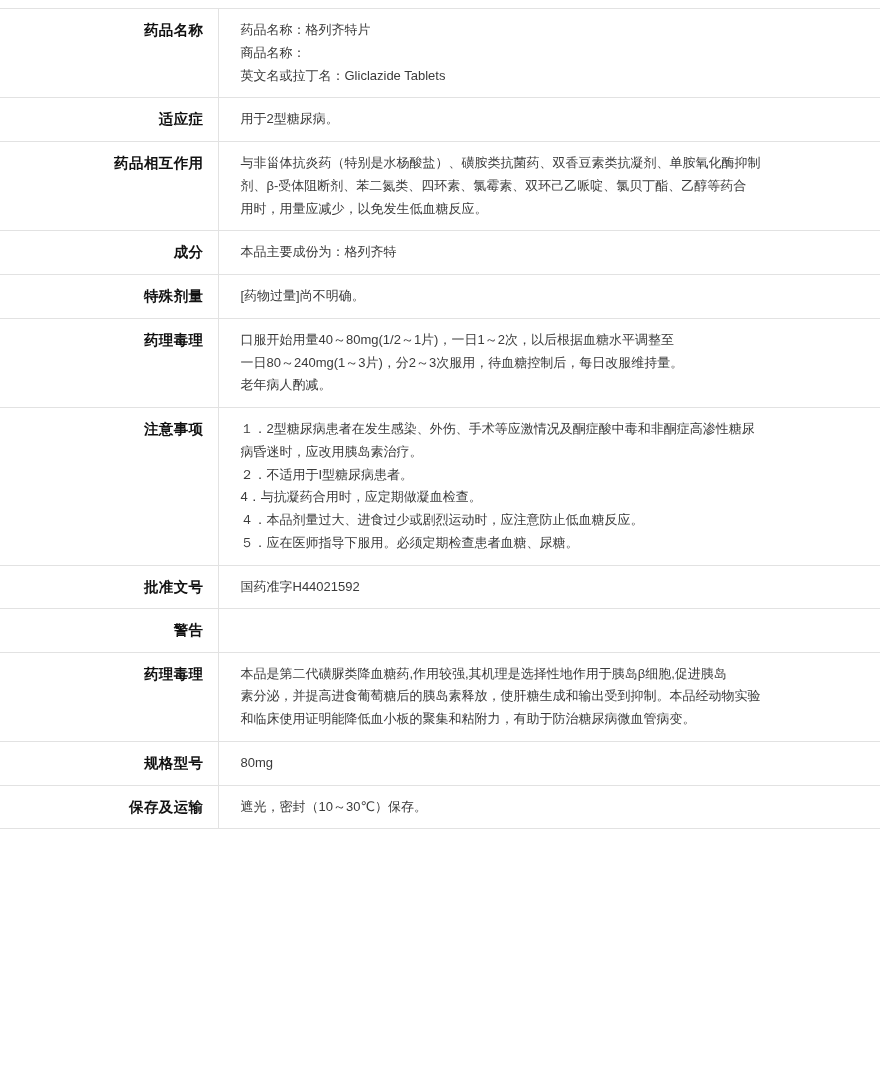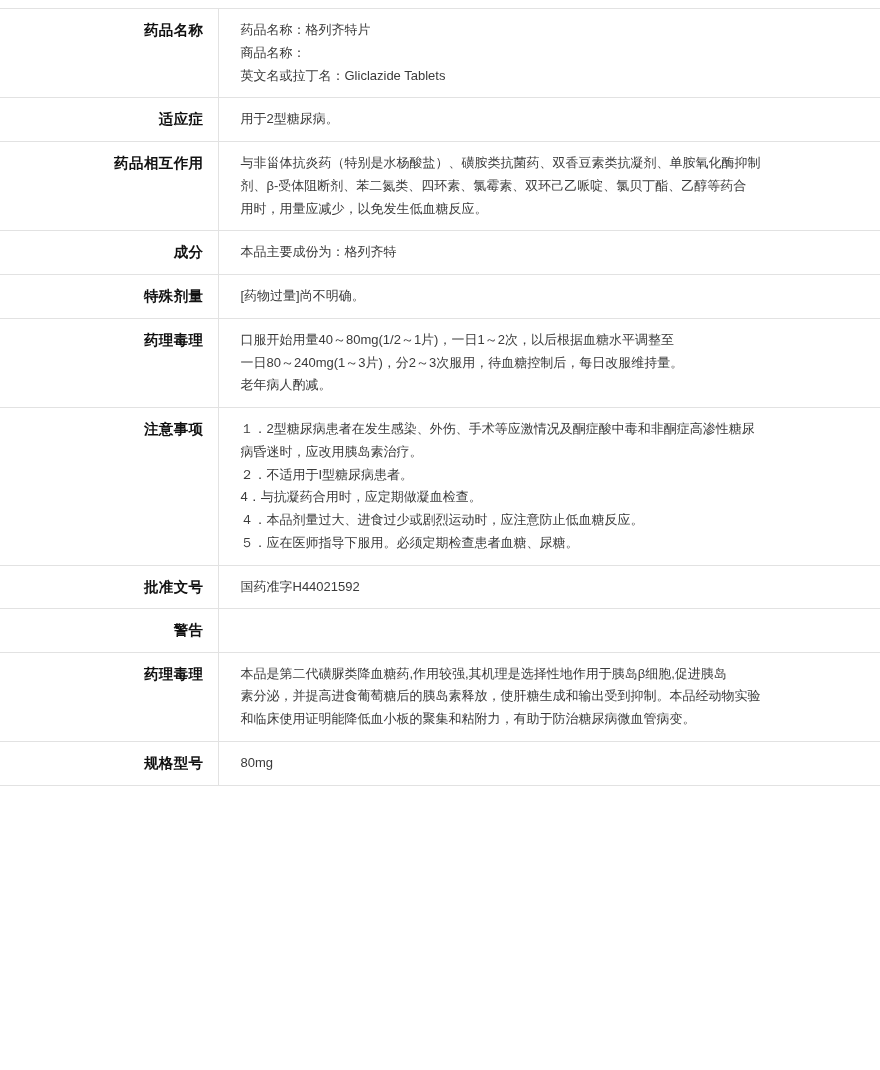--- a/index.html
+++ b/index.html
@@ -140,15 +140,21 @@
             <span class="value-line">素分泌，并提高进食葡萄糖后的胰岛素释放，使肝糖生成和输出受到抑制。本品经动物实验</span>
             <span class="value-line">和临床使用证明能降低血小板的聚集和粘附力，有助于防治糖尿病微血管病变。</span>
           </td>
         </tr>
         <tr>
           <td class="label-cell">规格型号</td>
           <td class="value-cell">
             <span class="value-line">80mg</span>
           </td>
         </tr>
+        <tr>
+          <td class="label-cell">保存及运输</td>
+          <td class="value-cell">
+            <span class="value-line">遮光，密封（10～30℃）保存。</span>
+          </td>
+        </tr>
       </tbody>
   </table>
 </div>
 
 </body></html>

